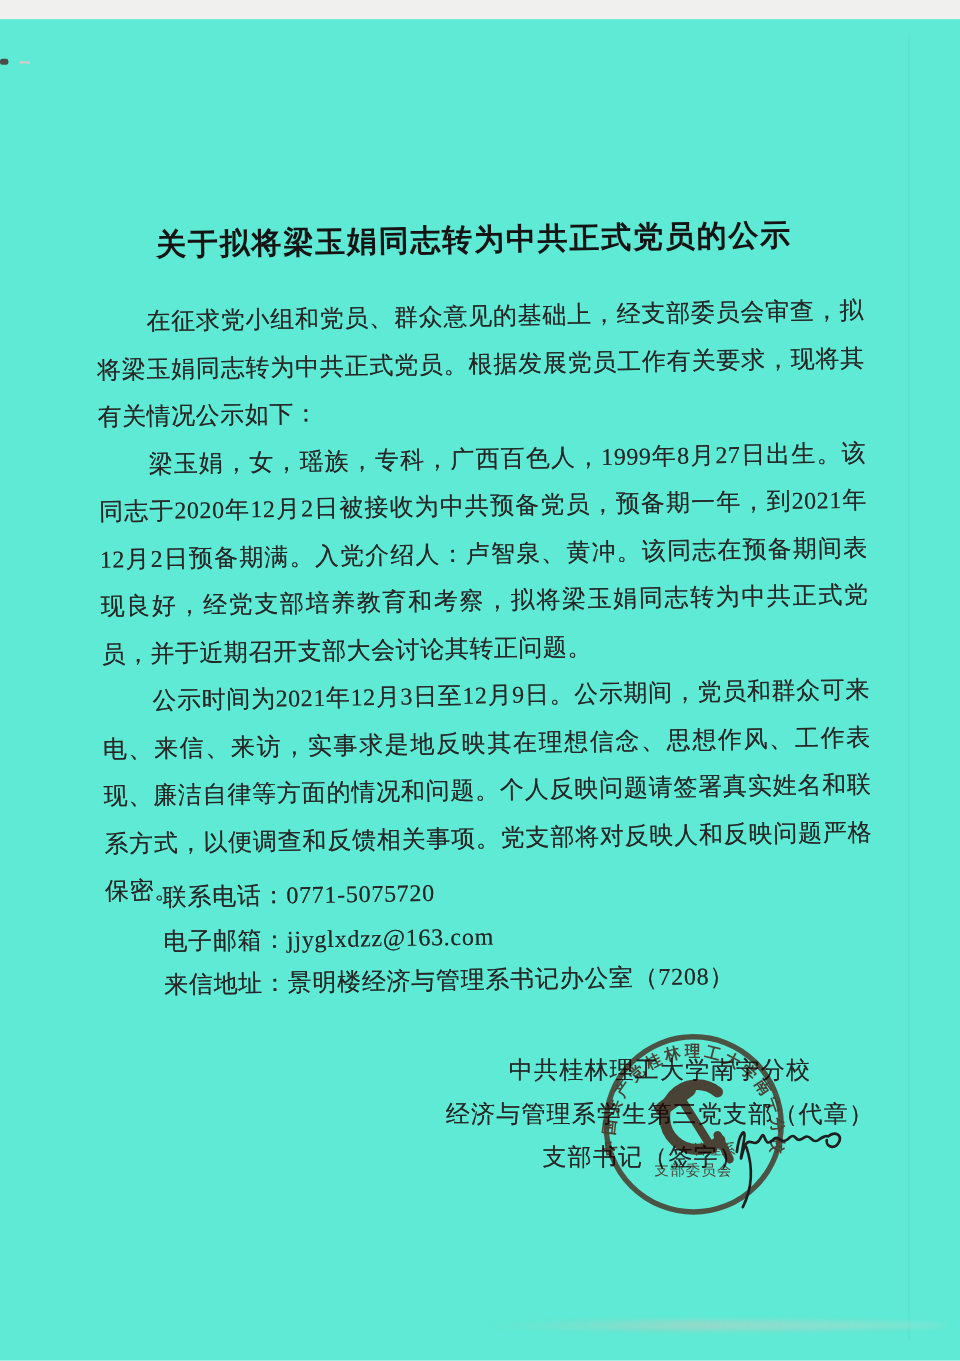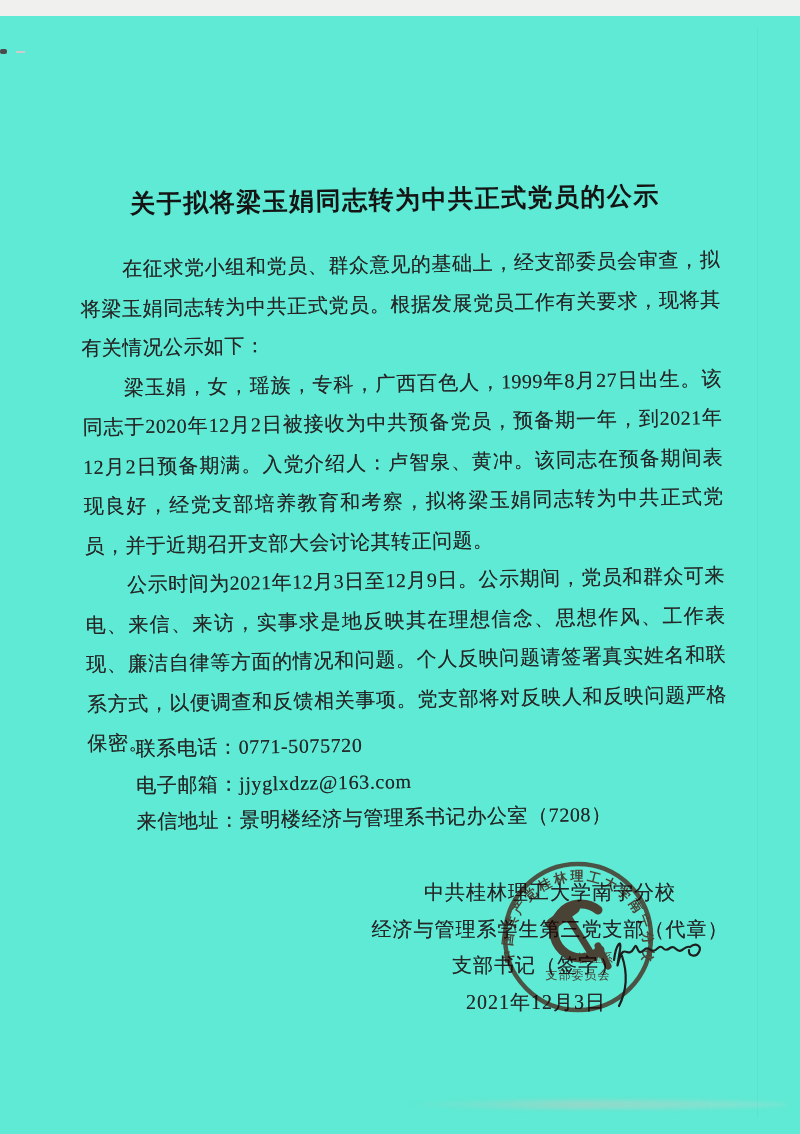--- a/index.html
+++ b/index.html
@@ -70,21 +70,20 @@
       <p>联系电话：0771-5075720</p>
       <p>电子邮箱：jjyglxdzz@163.com</p>
       <p>来信地址：景明楼经济与管理系书记办公室（7208）</p>
     </div>
   </div>
 
   <div class="sigblock">
     <p>中共桂林理工大学南宁分校</p>
     <p>经济与管理系学生第三党支部（代章）</p>
     <p class="shift-left">支部书记（签字）</p>
-    <p class="shift-left">2021年12月3日</p>
   </div>
 
   <svg class="seal" viewBox="0 0 158 158">
     <defs>
       <path id="sealring" d="M 16,108 A 66,66 0 1 1 142,108" fill="none"></path>
     </defs>
     <circle cx="79" cy="79" r="73" fill="none" stroke="#c0392f" stroke-width="4.5" opacity="0.9"></circle>
     <text font-size="13" fill="#c0392f" letter-spacing="3" font-family="DejaVu Sans, Liberation Sans, sans-serif" font-weight="bold">
       <textPath href="#sealring" startOffset="4">中国共产党桂林理工大学南宁分校</textPath>
     </text>

